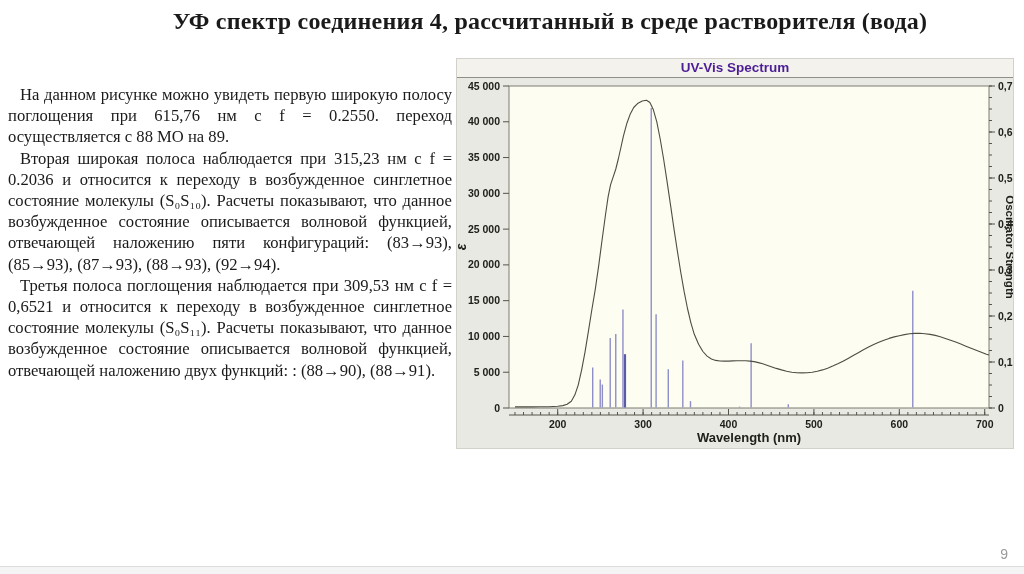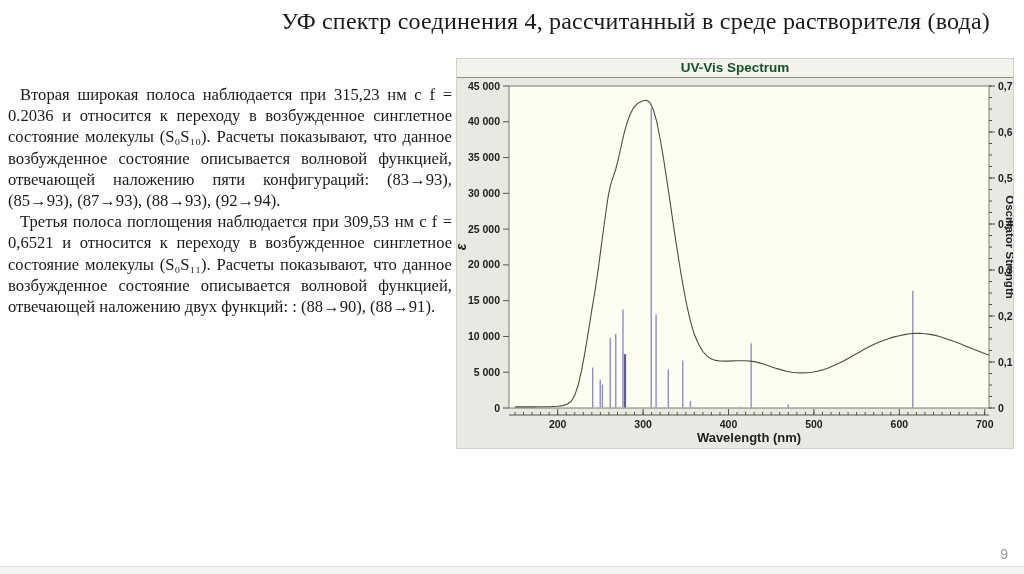--- a/index.html
+++ b/index.html
@@ -1,42 +1,43 @@
 <!DOCTYPE html>
 <html><head>
 <meta charset="utf-8">
 <style>
   html,body{margin:0;padding:0;background:#ffffff;}
   body{width:1024px;height:574px;position:relative;overflow:hidden;
        font-family:"Liberation Serif","DejaVu Serif",serif;color:#1a1a1a;}
   .slide{position:absolute;inset:0;background:#ffffff;}
-  .slide-title{position:absolute;top:8px;left:110px;width:880px;text-align:right;
-       font-size:24px;font-weight:400;letter-spacing:.2px;}
+  .slide-title{position:absolute;top:8px;left:110px;width:880px;text-align:center;
+       font-size:24px;font-weight:700;letter-spacing:.2px;}
   .textcol{position:absolute;left:8px;top:84px;width:444px;
        font-size:16.6px;line-height:21.2px;text-align:justify;}
   .textcol p{margin:0;text-indent:12px;}
   .chart-panel{position:absolute;left:456px;top:58px;width:558px;height:391px;
        background:#e9e9e4;border:1px solid #d2d2cb;box-sizing:border-box;
        font-family:"Liberation Sans","DejaVu Sans",sans-serif;}
   .chart-title{height:18px;line-height:18px;text-align:center;background:#f3f2ec;
-       border-bottom:1px solid #8f8f86;font-size:13.5px;font-weight:700;color:#14532d;}
+       border-bottom:1px solid #8f8f86;font-size:13.5px;font-weight:700;color:#4c1d95;}
   .chart-svg{display:block;}
   .page-number{position:absolute;right:16px;bottom:12px;color:#9a9a9a;
        font-family:"Liberation Sans","DejaVu Sans",sans-serif;font-size:14px;}
   .bottom-strip{position:absolute;left:0;right:0;bottom:0;height:7px;
        background:#f4f4f4;border-top:1px solid #dcdcdc;}
 </style>
 </head>
 <body>
 
 <div class="slide">
 
   <div class="slide-title">УФ спектр соединения 4, рассчитанный в среде растворителя (вода)</div>
 
   <div class="textcol">
+    <p>На данном рисунке можно увидеть первую широкую полосу поглощения при 615,76 нм с f = 0.2550. переход осуществляется с 88 МО на 89.</p>
     <p>Вторая широкая полоса наблюдается при 315,23 нм с f = 0.2036 и относится к переходу в возбужденное синглетное состояние молекулы (S₀S₁₀). Расчеты показывают, что данное возбужденное состояние описывается волновой функцией, отвечающей наложению пяти конфигураций: (83→93), (85→93), (87→93), (88→93), (92→94).</p>
     <p>Третья полоса поглощения наблюдается при 309,53 нм с f = 0,6521  и относится к переходу в возбужденное синглетное состояние молекулы (S₀S₁₁). Расчеты показывают, что данное возбужденное состояние описывается волновой функцией, отвечающей наложению двух функций: : (88→90), (88→91).</p>
   </div>
 
   <div class="chart-panel">
     <div class="chart-title">UV-Vis Spectrum</div>
     <svg id="chart-svg" class="chart-svg" width="556" height="371">
         <rect x="52" y="8" width="480" height="322" fill="#fdfdf1" stroke="#7d7d73" stroke-width="1"></rect>
         <g stroke="#55544a" stroke-width="1">
           <line x1="52" y1="337" x2="532" y2="337"></line>

